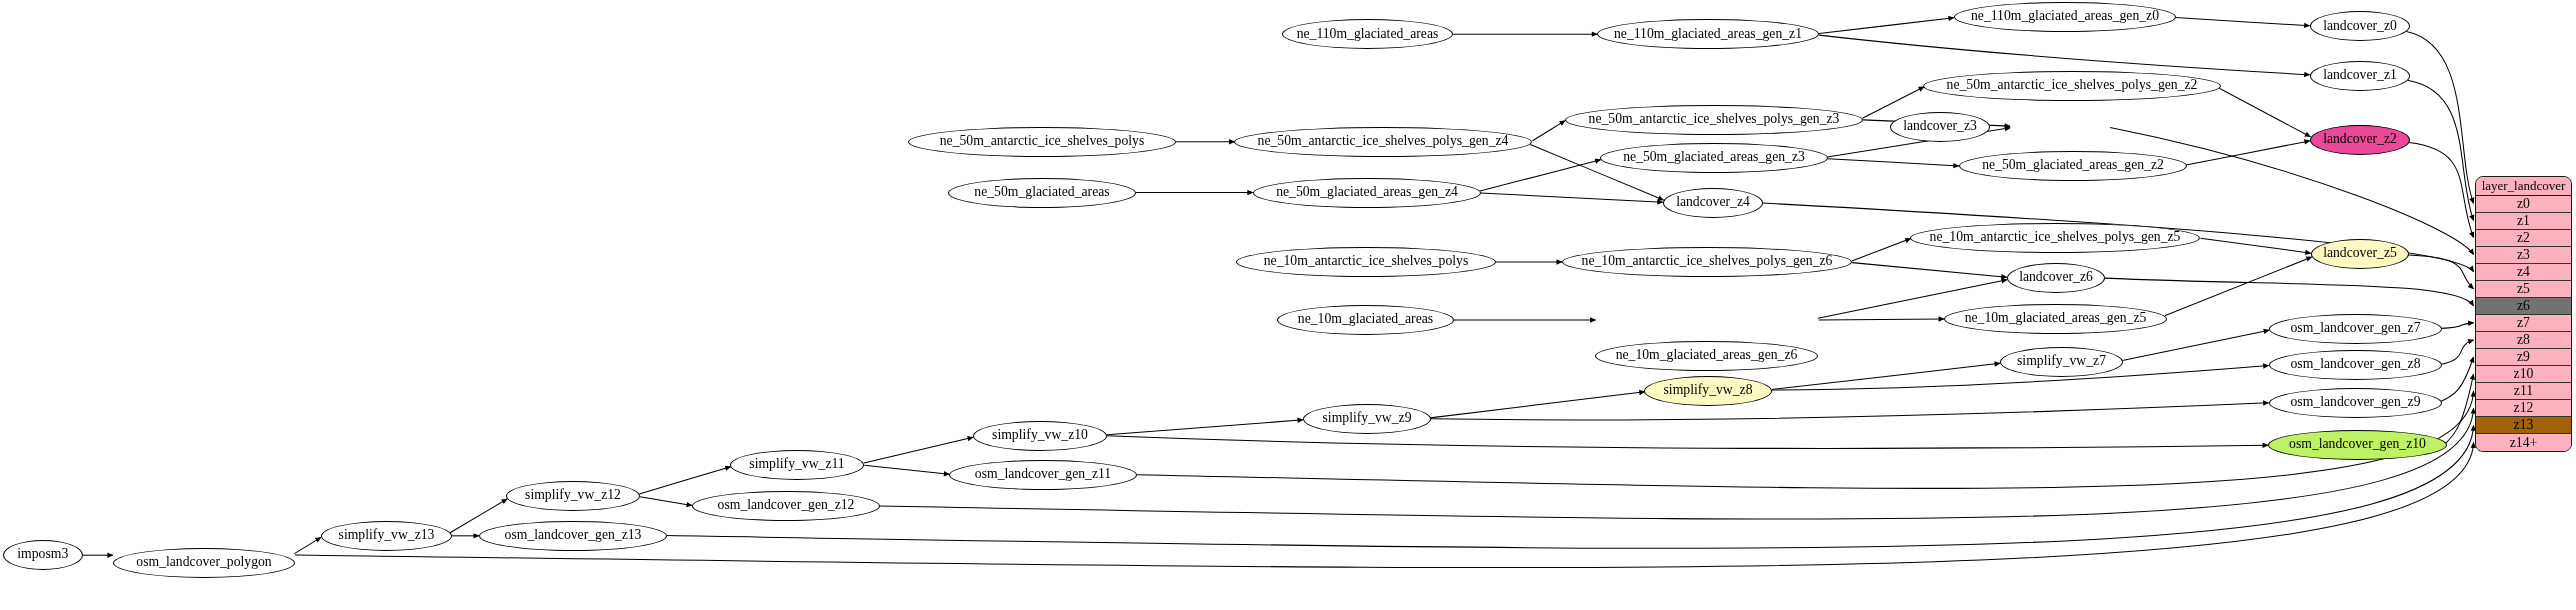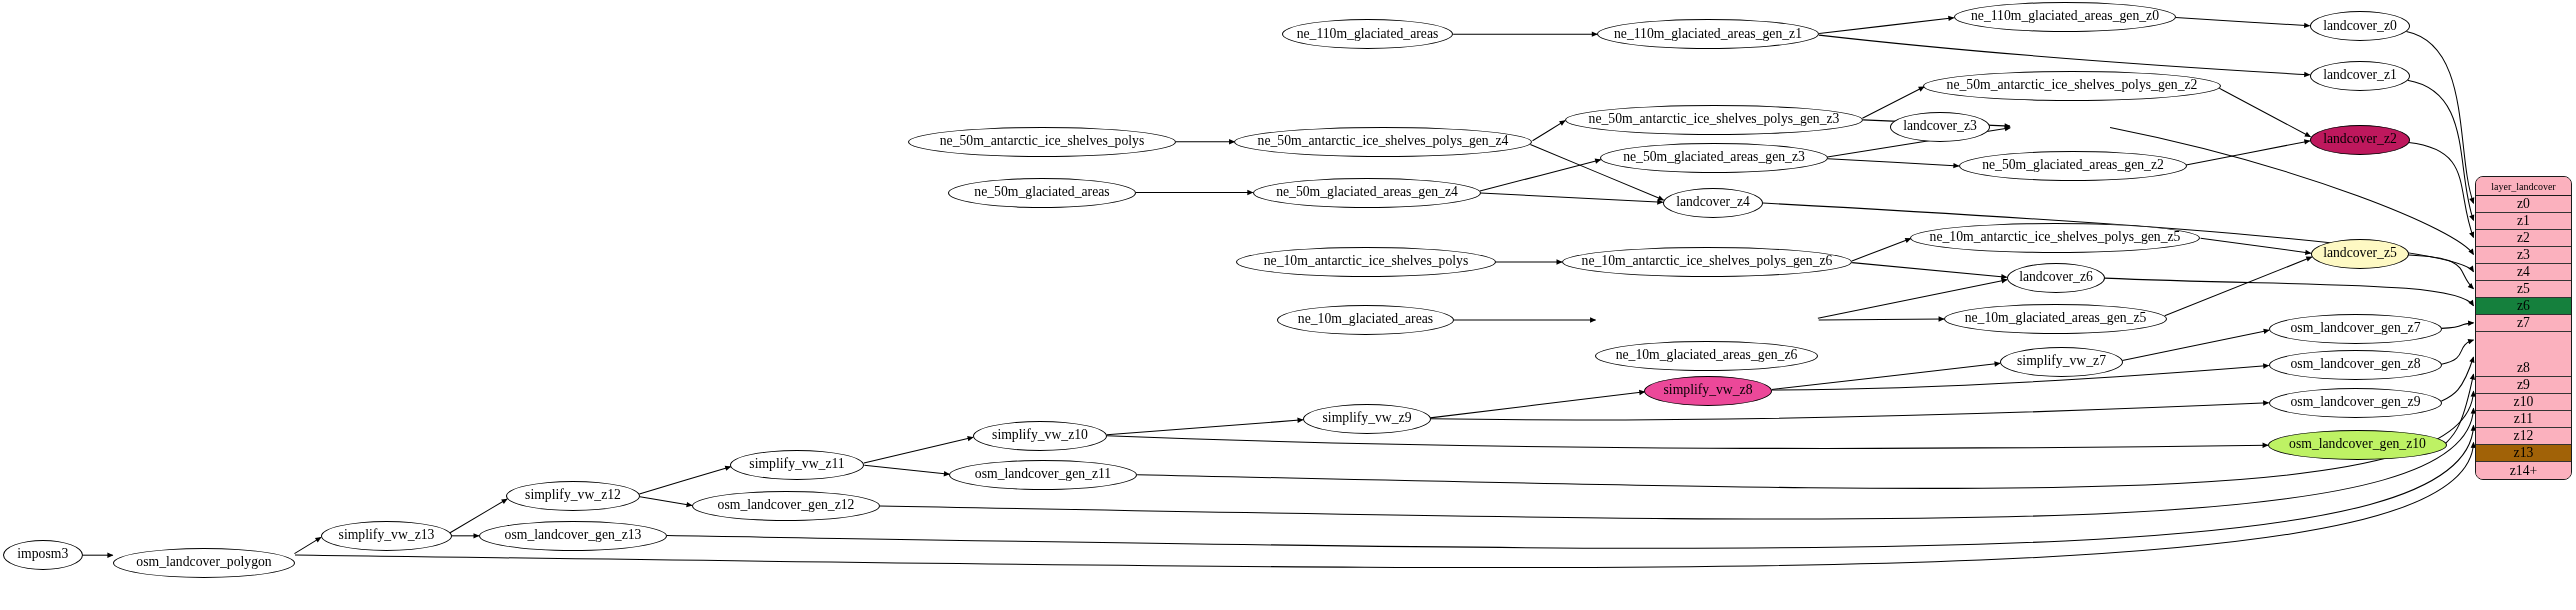--- a/index.html
+++ b/index.html
@@ -17,21 +17,21 @@
   .node span{
     font-size:13.7px;color:#000;white-space:nowrap;line-height:1;
     transform:translateY(-0.6px);
   }
   .lc-table{
     position:absolute;z-index:2;box-sizing:border-box;
     border:1px solid #1a1a1a;border-radius:8px;overflow:hidden;
   }
   .t-header{
     box-sizing:border-box;display:flex;align-items:center;justify-content:center;
-    font-size:10px;color:#000;border-bottom:1px solid #1a1a1a;
+    font-size:13px;color:#000;border-bottom:1px solid #1a1a1a;
   }
   .t-row{
     box-sizing:border-box;display:flex;align-items:center;justify-content:center;
     font-size:13.7px;color:#000;border-bottom:0.9px solid #333;
   }
   .t-row:last-child{border-bottom:none;}
 </style>
 </head>
 <body>
 
@@ -124,21 +124,21 @@
       </div>
       <div class="node" style="left: 949px; top: 460px; width: 188px; height: 30px; background: rgb(255, 255, 255); border-color: rgb(0, 0, 0);">
         <span>osm_landcover_gen_z11</span>
       </div>
       <div class="node" style="left: 973px; top: 421px; width: 134px; height: 30px; background: rgb(255, 255, 255); border-color: rgb(0, 0, 0);">
         <span>simplify_vw_z10</span>
       </div>
       <div class="node" style="left: 1303px; top: 404px; width: 128px; height: 30px; background: rgb(255, 255, 255); border-color: rgb(0, 0, 0);">
         <span>simplify_vw_z9</span>
       </div>
-      <div class="node" style="left: 1644px; top: 376px; width: 128px; height: 30px; background: #ec4899; border-color: rgb(0, 0, 0);">
+      <div class="node" style="left: 1644px; top: 376px; width: 128px; height: 30px; background: #fef9c3; border-color: rgb(0, 0, 0);">
         <span>simplify_vw_z8</span>
       </div>
       <div class="node" style="left: 2000px; top: 347px; width: 123px; height: 30px; background: rgb(255, 255, 255); border-color: rgb(0, 0, 0);">
         <span>simplify_vw_z7</span>
       </div>
       <div class="node" style="left: 2269px; top: 314px; width: 173px; height: 30px; background: rgb(255, 255, 255); border-color: rgb(0, 0, 0);">
         <span>osm_landcover_gen_z7</span>
       </div>
       <div class="node" style="left: 2269px; top: 350px; width: 173px; height: 30px; background: rgb(255, 255, 255); border-color: rgb(0, 0, 0);">
         <span>osm_landcover_gen_z8</span>
@@ -169,21 +169,21 @@
       </div>
       <div class="node" style="left: 1234px; top: 127px; width: 298px; height: 30px; background: rgb(255, 255, 255); border-color: rgb(0, 0, 0);">
         <span>ne_50m_antarctic_ice_shelves_polys_gen_z4</span>
       </div>
       <div class="node" style="left: 1565px; top: 105px; width: 298px; height: 30px; background: rgb(255, 255, 255); border-color: rgb(0, 0, 0);">
         <span>ne_50m_antarctic_ice_shelves_polys_gen_z3</span>
       </div>
       <div class="node" style="left: 1923px; top: 71px; width: 298px; height: 30px; background: rgb(255, 255, 255); border-color: rgb(0, 0, 0);">
         <span>ne_50m_antarctic_ice_shelves_polys_gen_z2</span>
       </div>
-      <div class="node" style="left: 2310px; top: 125px; width: 100px; height: 30px; background: #be185d; border-color: rgb(0, 0, 0);">
+      <div class="node" style="left: 2310px; top: 125px; width: 100px; height: 30px; background: #ec4899; border-color: rgb(0, 0, 0);">
         <span>landcover_z2</span>
       </div>
       <div class="node" style="left: 1890px; top: 112px; width: 100px; height: 30px; background: rgb(255, 255, 255); border-color: rgb(0, 0, 0);">
         <span>landcover_z3</span>
       </div>
       <div class="node" style="left: 948px; top: 178px; width: 188px; height: 30px; background: rgb(255, 255, 255); border-color: rgb(0, 0, 0);">
         <span>ne_50m_glaciated_areas</span>
       </div>
       <div class="node" style="left: 1253px; top: 178px; width: 228px; height: 30px; background: rgb(255, 255, 255); border-color: rgb(0, 0, 0);">
         <span>ne_50m_glaciated_areas_gen_z4</span>
@@ -225,23 +225,23 @@
 
   <div class="lc-table" id="lc-table" style="left: 2475px; top: 176px; width: 97px; background: rgb(251, 177, 190);">
     <div class="t-header" style="height: 19px; background: rgb(251, 177, 190);">layer_landcover</div>
     <div id="t-rows">
         <div class="t-row" style="height: 17px; background: rgb(251, 177, 190);">z0</div>
         <div class="t-row" style="height: 17px; background: rgb(251, 177, 190);">z1</div>
         <div class="t-row" style="height: 17px; background: rgb(251, 177, 190);">z2</div>
         <div class="t-row" style="height: 17px; background: rgb(251, 177, 190);">z3</div>
         <div class="t-row" style="height: 17px; background: rgb(251, 177, 190);">z4</div>
         <div class="t-row" style="height: 17px; background: rgb(251, 177, 190);">z5</div>
-        <div class="t-row" style="height: 17px; background: #15803d;">z6</div>
+        <div class="t-row" style="height: 17px; background: #737373;">z6</div>
         <div class="t-row" style="height: 17px; background: rgb(251, 177, 190);">z7</div>
-        <div class="t-row" style="height: 17px; background: rgb(251, 177, 190); margin-top: 28px;">z8</div>
+        <div class="t-row" style="height: 17px; background: rgb(251, 177, 190);">z8</div>
         <div class="t-row" style="height: 17px; background: rgb(251, 177, 190);">z9</div>
         <div class="t-row" style="height: 17px; background: rgb(251, 177, 190);">z10</div>
         <div class="t-row" style="height: 17px; background: rgb(251, 177, 190);">z11</div>
         <div class="t-row" style="height: 17px; background: rgb(251, 177, 190);">z12</div>
         <div class="t-row" style="height: 17px; background: #a16207;">z13</div>
         <div class="t-row" style="height: 17px; background: rgb(251, 177, 190);">z14+</div>
       </div>
   </div>
 </div>
 

